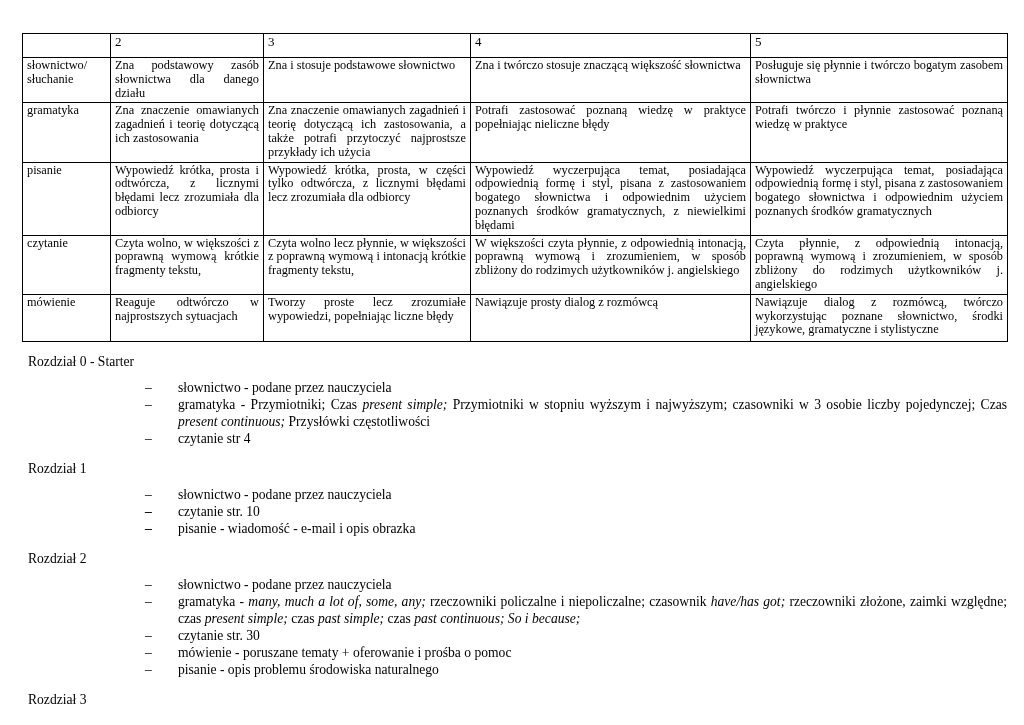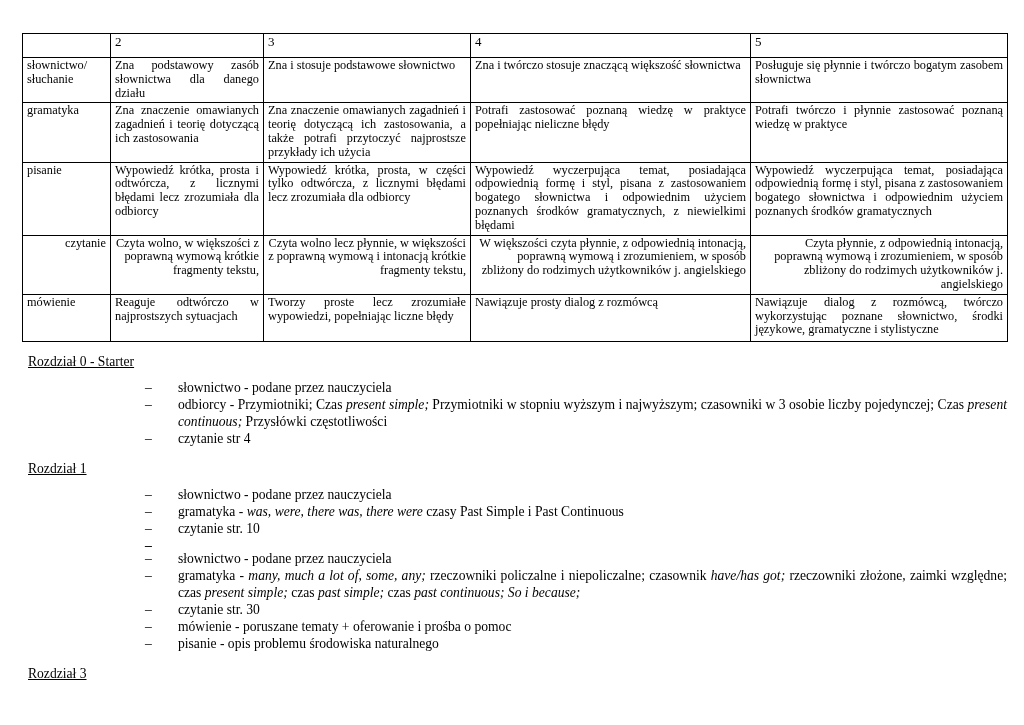--- a/index.html
+++ b/index.html
@@ -34,33 +34,32 @@
     overflow: hidden;
   }
   table.criteria td.th {
     height: 20px;
     text-align: left;
     font-size: 13px;
   }
   table.criteria td.label-cell {
     text-align: left;
   }
-  table.criteria tr.row-czytanie td { height: 54px; text-align: right; }
+  table.criteria tr.row-czytanie td { height: 54px; }
   table.criteria tr.row-mowienie td { height: 43px; margin-top: 48px; }
   
   .sections {
     margin: 11px 0 0 28px;
     width: 979px;
     font-size: 13.6px;
     line-height: 17px;
   }
   .section { margin-bottom: 13px; }
   .section-title {
     margin-bottom: 9px;
-    text-decoration: underline;
   }
   .items { }
   .item {
     position: relative;
     padding-left: 150px;
     text-align: justify;
   }
   .dash {
     position: absolute;
     left: 117px;
@@ -127,35 +126,36 @@
           <td>Nawiązuje dialog z rozmówcą, twórczo wykorzystując poznane słownictwo, środki językowe, gramatyczne i stylistyczne</td>
         </tr>
       </tbody>
   </table>
 
   <div class="sections" id="sections">
       <div class="section">
         <div class="section-title">Rozdział 0 - Starter</div>
         <div class="items">
           <div class="item"><span class="dash">–</span><span class="item-text"><span>słownictwo - podane przez nauczyciela</span></span></div>
-          <div class="item"><span class="dash">–</span><span class="item-text"><span>odbiorcy - Przymiotniki; Czas </span><i>present simple;</i><span> Przymiotniki w stopniu wyższym i najwyższym;  czasowniki w 3 osobie liczby pojedynczej; Czas </span><i>present continuous;</i><span> Przysłówki częstotliwości</span></span></div>
+          <div class="item"><span class="dash">–</span><span class="item-text"><span>gramatyka - Przymiotniki; Czas </span><i>present simple;</i><span> Przymiotniki w stopniu wyższym i najwyższym;  czasowniki w 3 osobie liczby pojedynczej; Czas </span><i>present continuous;</i><span> Przysłówki częstotliwości</span></span></div>
           <div class="item"><span class="dash">–</span><span class="item-text"><span>czytanie str 4</span></span></div>
         </div>
       </div>
       <div class="section">
         <div class="section-title">Rozdział 1</div>
         <div class="items">
           <div class="item"><span class="dash">–</span><span class="item-text"><span>słownictwo - podane przez nauczyciela</span></span></div>
-          <div class="item"><span class="dash">–</span><span class="item-text"><span>gramatyka - </span><i>was, were, there was, there were</i><span> czasy Past Simple i Past Continuous</span></span></div>
+          <div class="item"><span class="dash">–</span></div>
           <div class="item"><span class="dash">–</span><span class="item-text"><span>czytanie str. 10</span></span></div>
           <div class="item"><span class="dash">–</span></div>
-          <div class="item"><span class="dash">–</span></div>
+          <div class="item"><span class="dash">–</span><span class="item-text"><span>pisanie - wiadomość - e-mail i opis obrazka</span></span></div>
         </div>
       </div>
       <div class="section">
+        <div class="section-title">Rozdział 2</div>
         <div class="items">
           <div class="item"><span class="dash">–</span><span class="item-text"><span>słownictwo - podane przez nauczyciela</span></span></div>
           <div class="item"><span class="dash">–</span><span class="item-text"><span>gramatyka - </span><i>many, much a lot of, some, any;</i><span> rzeczowniki policzalne i niepoliczalne; czasownik </span><i>have/has got;</i><span> rzeczowniki złożone, zaimki względne; czas  </span><i>present simple;</i><span> czas </span><i>past simple;</i><span> czas </span><i>past continuous; So i because;</i></span></div>
           <div class="item"><span class="dash">–</span><span class="item-text"><span>czytanie str. 30</span></span></div>
           <div class="item"><span class="dash">–</span><span class="item-text"><span>mówienie - poruszane tematy + oferowanie i prośba o pomoc</span></span></div>
           <div class="item"><span class="dash">–</span><span class="item-text"><span>pisanie - opis problemu środowiska naturalnego</span></span></div>
         </div>
       </div>
       <div class="section">
         <div class="section-title">Rozdział 3</div>

